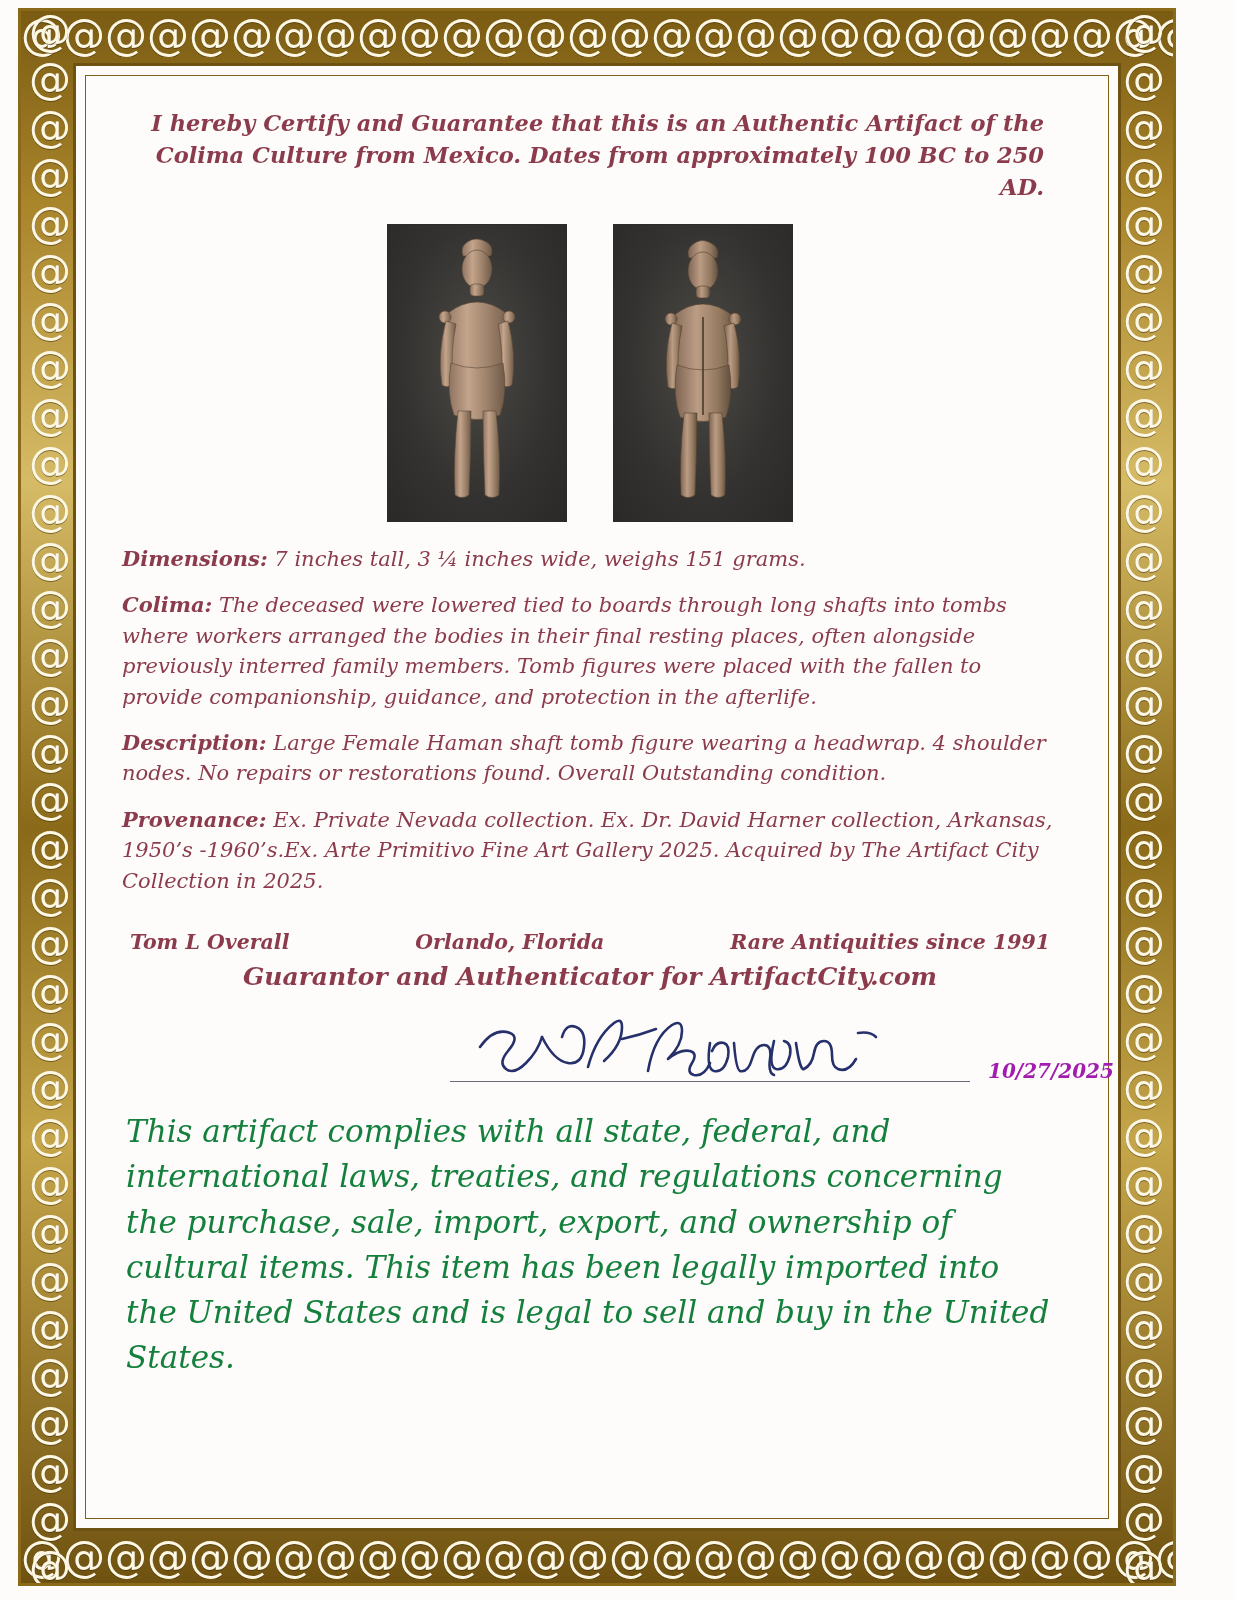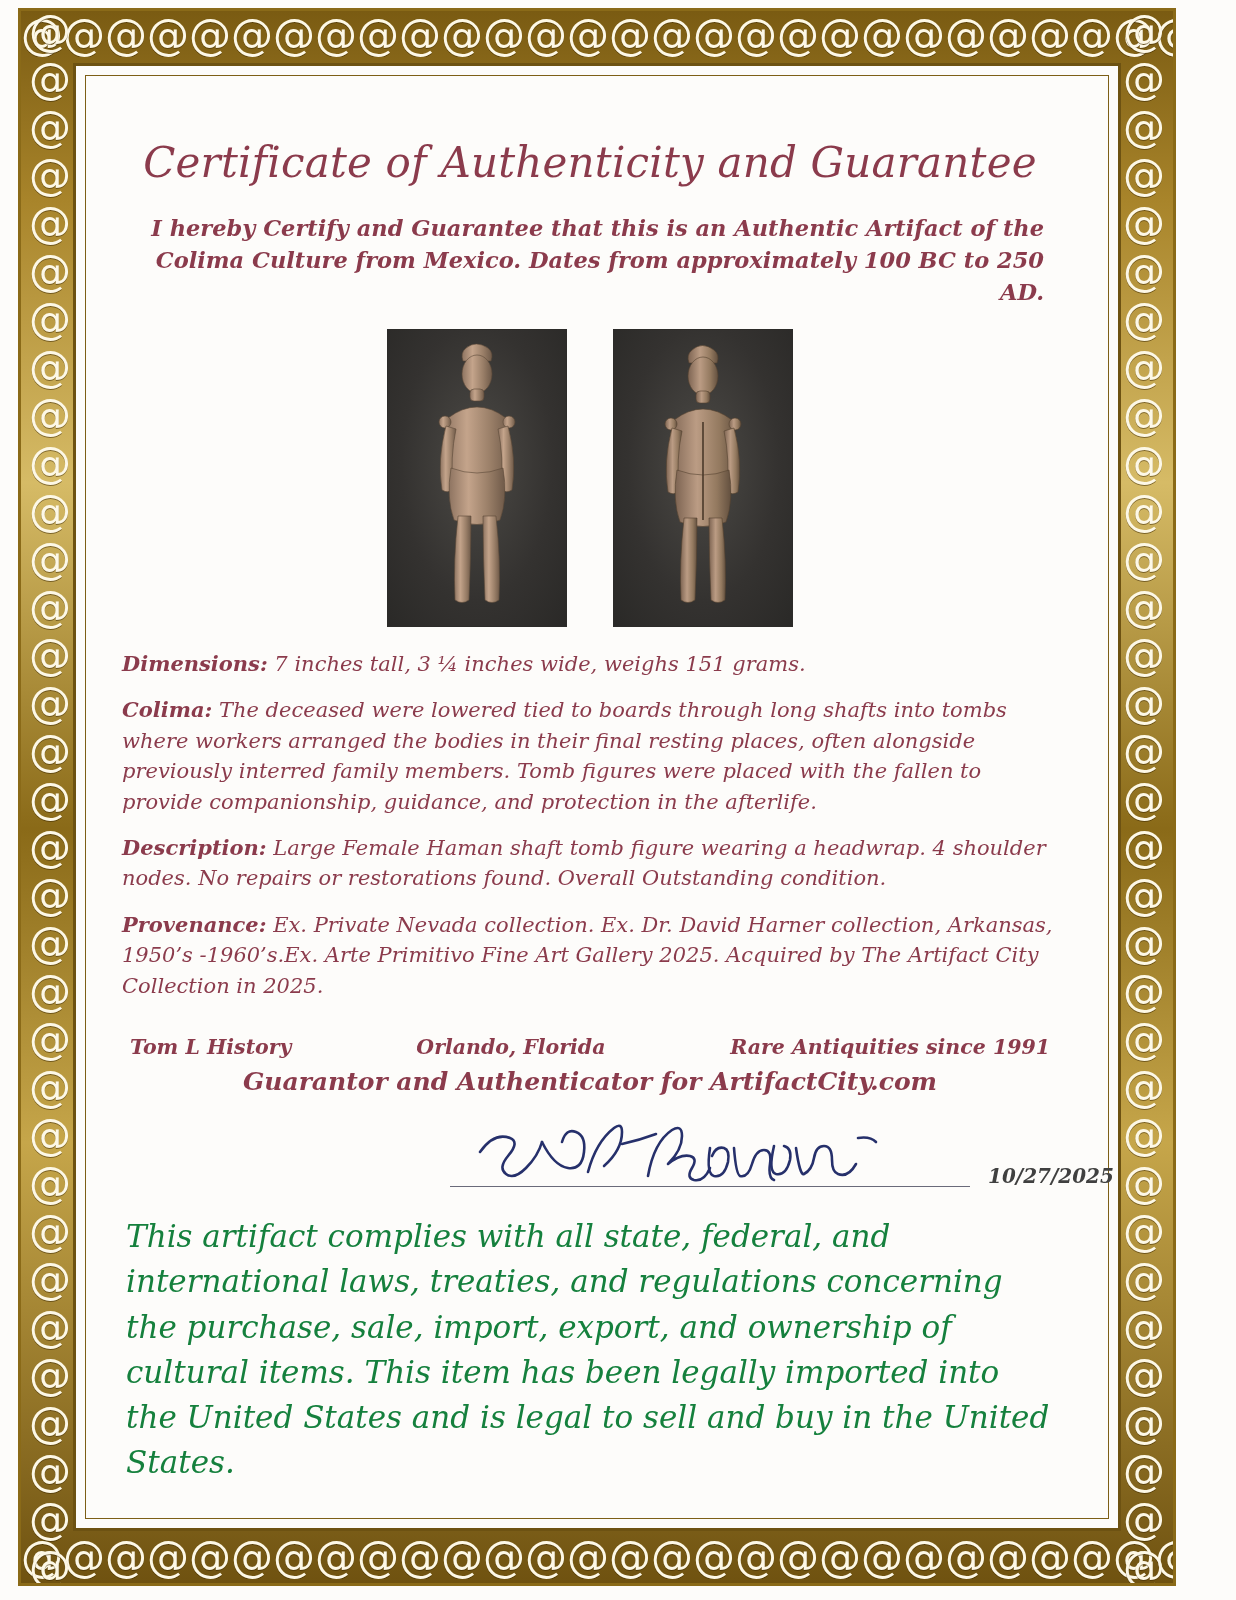--- a/index.html
+++ b/index.html
@@ -195,21 +195,21 @@
     border-bottom: 1.6px solid #6a6a7a;
   }
   .sig-date {
     position: absolute;
     left: 866px;
     top: 50px;
     font-family: "DejaVu Serif", serif;
     font-style: italic;
     font-weight: bold;
     font-size: 20px;
-    color: #404040;
+    color: #a21caf;
   }
 
   .compliance {
     font-family: "DejaVu Serif", serif;
     font-style: italic;
     font-size: 31px;
     line-height: 1.46;
     color: #15803d;
     margin: 8px 4px 0 4px;
   }
@@ -294,21 +294,20 @@
       <span>@</span>
     </div>
 
     <div class="frame-inner">
       <div class="frame-inner2"></div>
     </div>
   </div>
 
   <div class="content">
 
-    <h1 class="title">Certificate of Authenticity and Guarantee</h1>
 
     <p class="certify">I hereby Certify and Guarantee that this is an Authentic Artifact of the Colima Culture from Mexico. Dates from approximately 100 BC to 250 AD.</p>
 
     <div class="photos">
 
       <div class="photo">
         <div class="bg"></div>
         <svg viewBox="0 0 178 296">
           <defs>
             <linearGradient id="clayF" x1="0" y1="0" x2="1" y2="0">
@@ -381,21 +380,21 @@
 
     <p class="field">
       <span class="lbl">Description:</span><span> Large Female Haman shaft tomb figure wearing a headwrap. 4 shoulder nodes. No repairs or restorations found. Overall Outstanding condition.</span>
     </p>
 
     <p class="field">
       <span class="lbl">Provenance:</span><span> Ex. Private Nevada collection. Ex. Dr. David Harner collection, Arkansas, 1950’s -1960’s.Ex. Arte Primitivo Fine Art Gallery 2025. Acquired by The Artifact City Collection in 2025.</span>
     </p>
 
     <div class="signline">
-      <span>Tom L History</span>
+      <span>Tom L Overall</span>
       <span>Orlando, Florida</span>
       <span>Rare Antiquities since 1991</span>
     </div>
 
     <div class="guarantor">Guarantor and Authenticator for ArtifactCity.com</div>
 
     <div class="signature-row">
       <svg class="sig-svg" width="420" height="80" viewBox="0 0 420 80">
         <g fill="none" stroke="#26306b" stroke-width="2.6" stroke-linecap="round" stroke-linejoin="round">
           <path d="M8 38 q14 -20 30 -14 q10 4 -2 18 q-10 12 -2 18 q8 6 20 -6 q12 -12 16 -26"></path>

